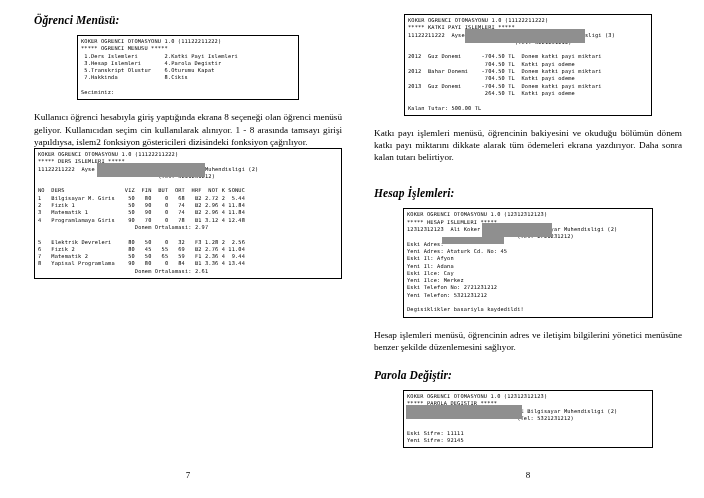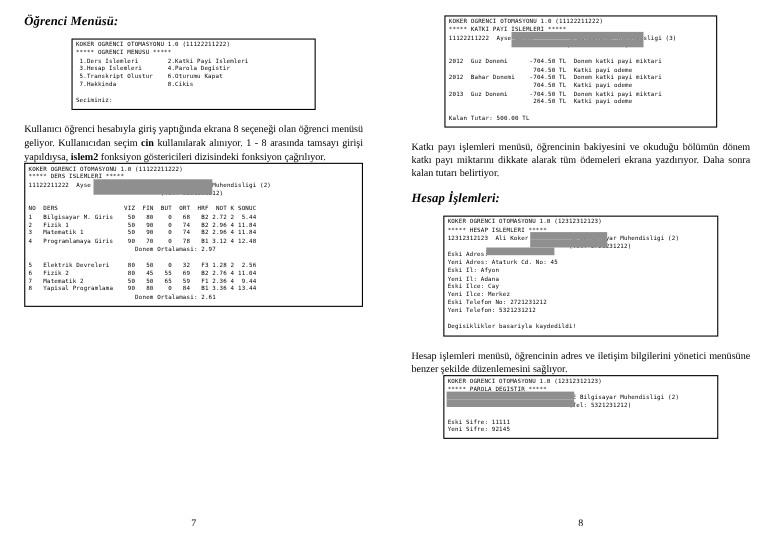--- a/index.html
+++ b/index.html
@@ -16,21 +16,21 @@
     overflow: hidden;
   }
   .page {
     position: absolute;
     top: 0;
     width: 352px;
     height: 498px;
     box-sizing: border-box;
     padding: 14px 22px 0 22px;
   }
-  .page-left  { left: 0; }
+  .page-left  { left: 12px; }
   .page-right { left: 352px; }
 
   h2.section-title {
     font-family: "Liberation Serif", "DejaVu Serif", serif;
     font-size: 11.5px;
     font-weight: bold;
     font-style: italic;
     margin: 0 0 9px 0;
     letter-spacing: 0.1px;
   }
@@ -55,21 +55,21 @@
     position: absolute;
     background: #8f8f8f;
   }
 
   p.body {
     font-size: 9.2px;
     line-height: 12.2px;
     text-align: justify;
     margin: 11px 0 0 0;
   }
-  p.body b { font-weight: bold; margin-top: 12px; }
+  p.body b { font-weight: normal; margin-top: 12px; }
 
   .pagenum {
     position: absolute;
     bottom: 18px;
     width: 100%;
     left: 0;
     text-align: center;
     font-size: 9px;
   }
 
@@ -106,28 +106,29 @@
 
 <div class="page page-right">
 
 
   <div class="fig">
     <div class="term t-katki"><span class="ln">KOKER OGRENCI OTOMASYONU 1.0 (11122211222)</span><span class="ln">***** KATKI PAYI ISLEMLERI *****</span><span class="ln">11122211222  Ayse Gunes          K Bilgisayar Muhendisligi (3)</span><span class="ln">                                (Tel: 3221231212)</span><span class="blank">&nbsp;</span><span class="ln">2012  Guz Donemi      -704.50 TL  Donem katki payi miktari</span><span class="ln">                       704.50 TL  Katki payi odeme</span><span class="ln">2012  Bahar Donemi    -704.50 TL  Donem katki payi miktari</span><span class="ln">                       704.50 TL  Katki payi odeme</span><span class="ln">2013  Guz Donemi      -704.50 TL  Donem katki payi miktari</span><span class="ln">                       264.50 TL  Katki payi odeme</span><span class="blank">&nbsp;</span><span class="ln">Kalan Tutar: 500.00 TL</span><div class="redact" style="left: 60px; top: 14px; width: 120px; height: 7px;"></div><div class="redact" style="left: 60px; top: 21px; width: 120px; height: 7px;"></div></div>
   </div>
 
   <p class="body"><span>Katkı payı işlemleri menüsü, öğrencinin bakiyesini ve okuduğu bölümün dönem katkı payı miktarını dikkate alarak tüm ödemeleri ekrana yazdırıyor. Daha sonra kalan tutarı belirtiyor.</span></p>
 
-  <h2 class="section-title" style="margin-top:12px;">Hesap İşlemleri:</h2>
+  <h2 class="section-title" style="margin-top:24px;">Hesap İşlemleri:</h2>
 
   <div class="fig">
     <div class="term t-hesap"><span class="ln">KOKER OGRENCI OTOMASYONU 1.0 (12312312123)</span><span class="ln">***** HESAP ISLEMLERI *****</span><span class="ln">12312312123  Ali Koker            E Bilgisayar Muhendisligi (2)</span><span class="ln">                                 (Tel: 2721231212)</span><span class="ln">Eski Adres:</span><span class="ln">Yeni Adres: Ataturk Cd. No: 45</span><span class="ln">Eski Il: Afyon</span><span class="ln">Yeni Il: Adana</span><span class="ln">Eski Ilce: Cay</span><span class="ln">Yeni Ilce: Merkez</span><span class="ln">Eski Telefon No: 2721231212</span><span class="ln">Yeni Telefon: 5321231212</span><span class="blank">&nbsp;</span><span class="ln">Degisiklikler basariyla kaydedildi!</span><div class="redact" style="left: 78px; top: 14px; width: 70px; height: 7px;"></div><div class="redact" style="left: 78px; top: 21px; width: 70px; height: 7px;"></div><div class="redact" style="left: 38px; top: 28px; width: 62px; height: 7px;"></div></div>
   </div>
 
   <p class="body"><span>Hesap işlemleri menüsü, öğrencinin adres ve iletişim bilgilerini yönetici menüsüne benzer şekilde düzenlemesini sağlıyor.</span></p>
 
+  <h2 class="section-title" style="margin-top:16px;">Parola Değiştir:</h2>
 
   <div class="fig">
     <div class="term t-parola"><span class="ln">KOKER OGRENCI OTOMASYONU 1.0 (12312312123)</span><span class="ln">***** PAROLA DEGISTIR *****</span><span class="ln">12312312123  Ali Koker            E Bilgisayar Muhendisligi (2)</span><span class="ln">                                 (Tel: 5321231212)</span><span class="blank">&nbsp;</span><span class="ln">Eski Sifre: 11111</span><span class="ln">Yeni Sifre: 92145</span><div class="redact" style="left: 2px; top: 14px; width: 116px; height: 7px;"></div><div class="redact" style="left: 2px; top: 21px; width: 116px; height: 7px;"></div></div>
   </div>
 
 
   <div class="pagenum">8</div>
 </div>
 
 </body></html>

